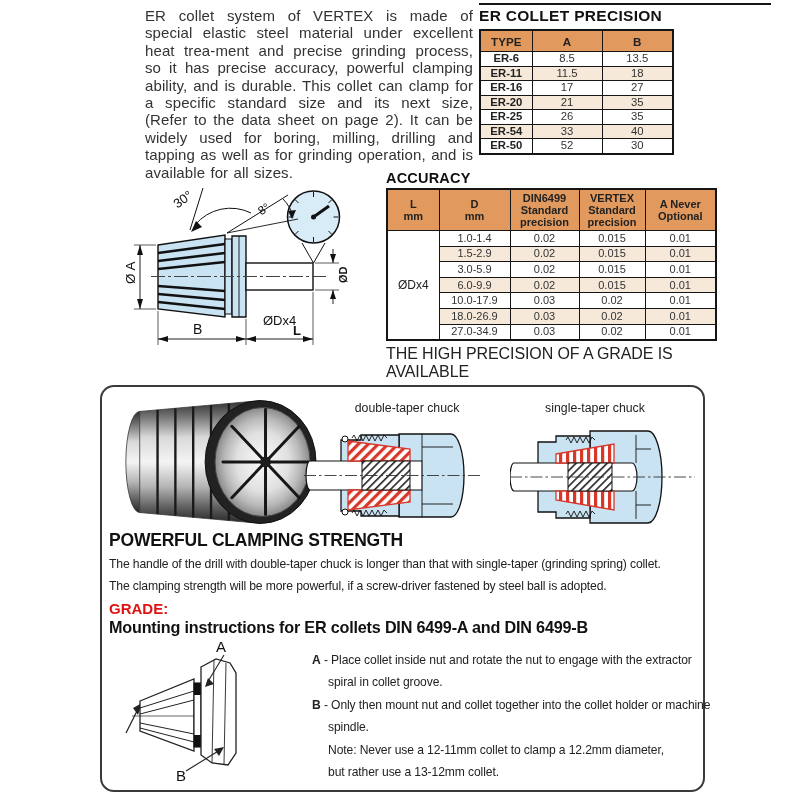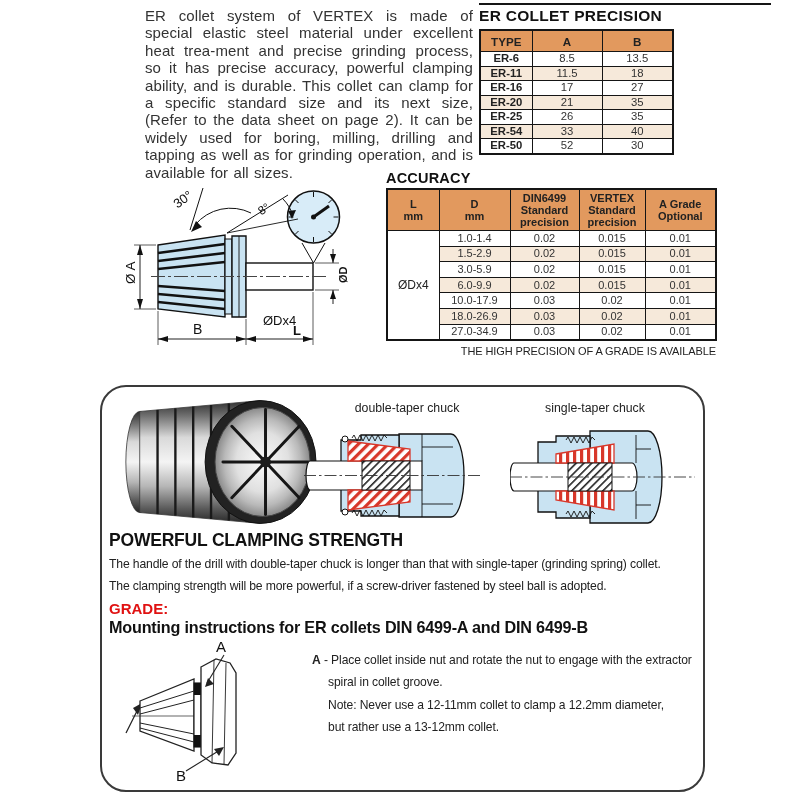--- a/index.html
+++ b/index.html
@@ -26,28 +26,28 @@
 
   
   #acc-block{left:374px;top:170px;width:330px;margin-left:12px;}
   .acc-title{font-weight:bold;font-size:14.5px;color:#111;margin:0 0 2px 0;letter-spacing:0.2px;}
   #acc-table{width:329px;}
   #acc-table thead th{padding:2px 0;font-size:11px;}
   #acc-table td{height:14.6px;font-size:11px;}
   #acc-table tbody tr:nth-child(even) td{background:#F6E9DA;}
   #acc-table td.rowlabel{background:#ffffff !important;font-size:12px;color:#222;}
   .hl{display:block;line-height:12px;}
-  .acc-foot{font-size:11px;color:#222;margin-top:4px;letter-spacing:-0.1px;text-align:right;}
+  .acc-foot{font-size:16px;color:#222;margin-top:4px;letter-spacing:-0.1px;}
 
   
   #tech-drawing{left:55px;top:166px;width:320px;height:194px;}
   svg text{font-family:"Liberation Sans",sans-serif;fill:#111;}
 
   
-  #clamp-box{left:100px;top:385px;width:601px;height:403px;border:2px solid #3a3a3a;border-radius:26px;}
+  #clamp-box{left:100px;top:385px;width:601px;height:403px;border:2px solid #3a3a3a;border-radius:14px;}
   #collet-photo{left:8px;top:8px;width:210px;height:134px;}
   .chuck-label{top:14px;width:180px;text-align:center;font-size:12.3px;color:#222;}
   #chuck1-label{left:215px;}
   #chuck2-label{left:403px;}
   #chuck1-svg{left:202px;top:40px;width:180px;height:100px;}
   #chuck2-svg{left:408px;top:40px;width:185px;height:100px;}
   #strength-heading{left:7px;top:143px;font-size:17.5px;font-weight:bold;color:#111;letter-spacing:-0.2px;}
   .bodyline{left:7px;width:590px;font-size:12.2px;color:#222;letter-spacing:-0.15px;}
   #body-line1{top:170px;}
   #body-line2{top:192px;}
@@ -217,21 +217,21 @@
               <span class="hl">DIN6499</span>
               <span class="hl">Standard</span>
               <span class="hl">precision</span>
             </th>
           <th>
               <span class="hl">VERTEX</span>
               <span class="hl">Standard</span>
               <span class="hl">precision</span>
             </th>
           <th>
-              <span class="hl">A Grade</span>
+              <span class="hl">A Never</span>
               <span class="hl">Optional</span>
             </th>
         </tr>
       </thead>
       <tbody>
         <tr>
             <td class="rowlabel" rowspan="7">ØDx4</td>
             <td>1.0-1.4</td>
             <td>0.02</td>
             <td>0.015</td>
@@ -402,20 +402,21 @@
       <text x="92" y="15" font-size="15">A</text>
       <line x1="100" y1="18" x2="83" y2="46" stroke="#222" stroke-width="1.1"></line>
       <polygon points="81,50 84,41 90,47" fill="#222"></polygon>
       <text x="52" y="144" font-size="15">B</text>
       <line x1="62" y1="134" x2="96" y2="113" stroke="#222" stroke-width="1.1"></line>
       <polygon points="100,110 90,112 95,119" fill="#222"></polygon>
     </svg>
 
     <div class="abs" id="instructions">
       <div class="instr"><span class="ilab">A</span> <span>- Place collet inside nut and rotate the nut to engage with the extractor spiral in collet groove.</span></div>
+      <div class="instr"><span class="ilab">B</span> <span>- Only then mount nut and collet together into the collet holder or machine spindle.</span></div>
       <div class="notelines">
         <div>Note: Never use a 12-11mm collet to clamp a 12.2mm diameter,</div>
         <div>but rather use a 13-12mm collet.</div>
       </div>
     </div>
 
   </div>
 </div>
 
 </body></html>

